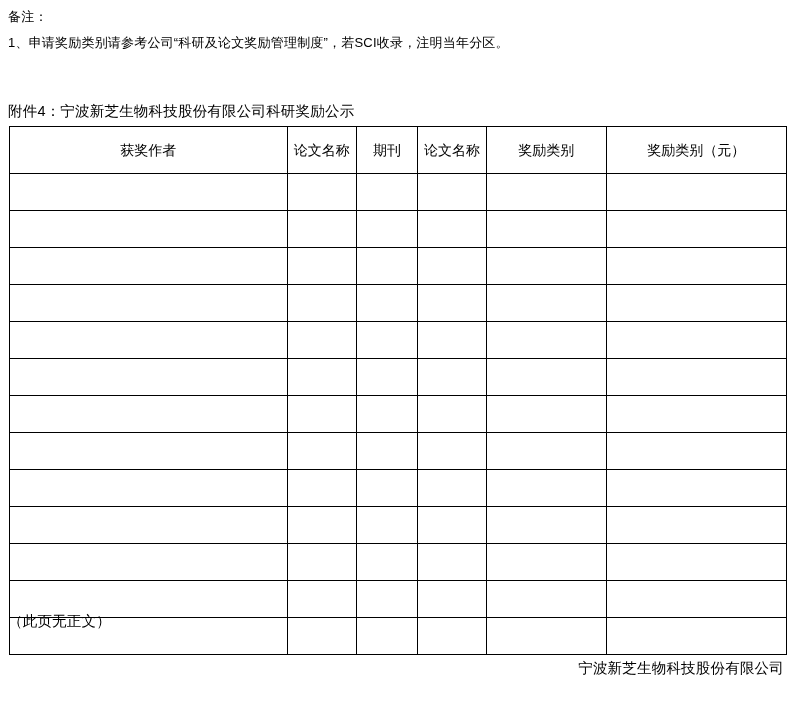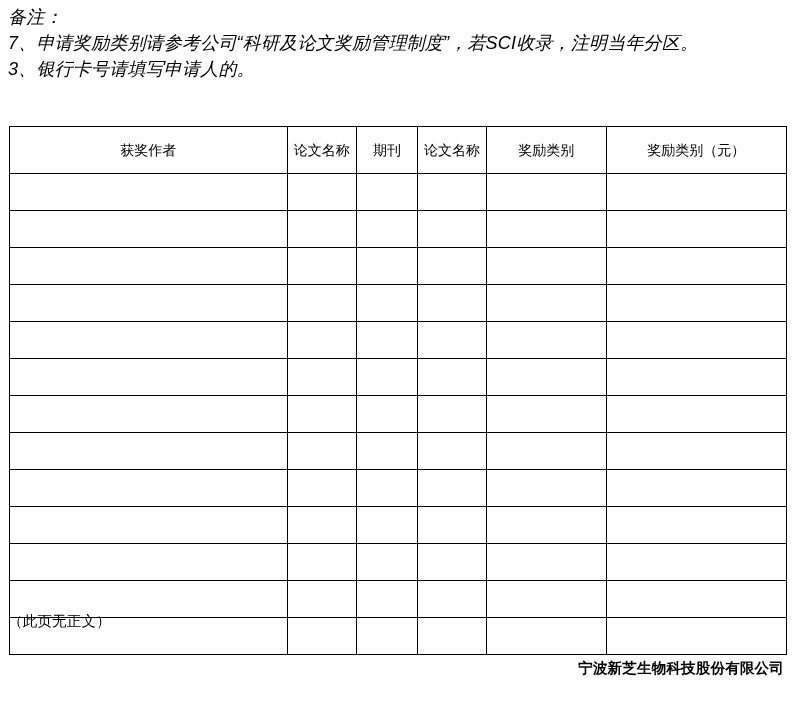--- a/index.html
+++ b/index.html
@@ -22,25 +22,24 @@
     padding: 0;
     box-sizing: border-box;
   }
   .notes {
     position: absolute;
     left: 8px;
     top: 4px;
     width: 784px;
   }
   .note-line {
-    font-size: 18px;
+    font-size: 13px;
     line-height: 26px;
     white-space: nowrap;
     letter-spacing: 0.2px;
-    font-style: italic;
   }
   .attach-title {
     position: absolute;
     left: 8px;
     top: 100px;
     font-size: 14.5px;
     line-height: 22px;
     white-space: nowrap;
     letter-spacing: 0.2px;
   }
@@ -82,40 +81,39 @@
     top: 612px;
     font-size: 14.5px;
     letter-spacing: 0.2px;
     white-space: nowrap;
   }
   .sign-block {
     position: absolute;
     right: 16px;
     top: 655px;
     text-align: right;
-    font-weight: bold;
   }
   .sign-line {
     font-size: 14.5px;
     line-height: 26px;
     white-space: nowrap;
     letter-spacing: 0.2px;
   }
 </style>
 </head>
 <body>
 
 <div class="page">
 
   <div class="notes">
     <div class="note-line">备注：</div>
-    <div class="note-line">7、申请奖励类别请参考公司“科研及论文奖励管理制度”，若SCI收录，注明当年分区。</div>
-    <div class="note-line">3、银行卡号请填写申请人的。</div>
+    <div class="note-line">1、申请奖励类别请参考公司“科研及论文奖励管理制度”，若SCI收录，注明当年分区。</div>
   </div>
 
+  <div class="attach-title">附件4：宁波新芝生物科技股份有限公司科研奖励公示</div>
 
   <table class="award-table">
     <colgroup>
       <col class="col-author">
       <col class="col-unit">
       <col class="col-journal">
       <col class="col-paper">
       <col class="col-type">
       <col class="col-amount">
     </colgroup>

